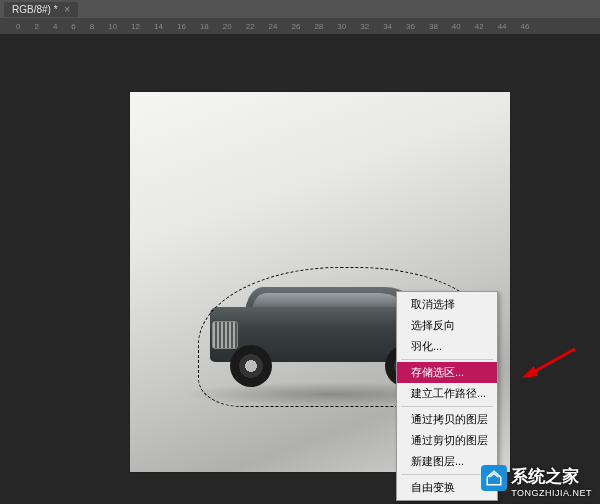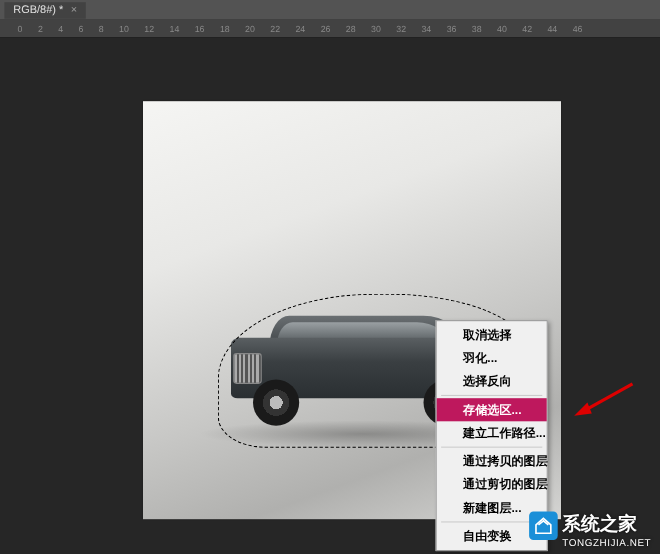--- a/index.html
+++ b/index.html
@@ -139,24 +139,23 @@
   top: 257px;
   width: 102px;
   background: #f0f0f0;
   border: 1px solid #999;
   box-shadow: 2px 2px 4px rgba(0,0,0,0.3);
   font-size: 11px;
   color: #000;
   padding: 2px 0;
 }
 .menu-item {
-  padding: 3px 24px;
+  padding: 3px 14px;
   white-space: nowrap;
   cursor: default;
-  font-weight: bold;
 }
 .menu-item.highlight {
   background: #be185d;
   color: #fff;
 }
 .menu-sep {
   height: 1px;
   background: #ccc;
   margin: 2px 4px;
 }
@@ -234,22 +233,22 @@
       <div class="car-body"></div>
       <div class="car-grille"></div>
       <div class="wheel front"></div>
       <div class="wheel rear"></div>
     </div>
     <div class="selection"></div>
   </div>
 
   <div class="context-menu">
     <div class="menu-item">取消选择</div>
+    <div class="menu-item">选择反向</div>
     <div class="menu-item">羽化...</div>
-    <div class="menu-item">选择反向</div>
     <div class="menu-sep"></div>
     <div class="menu-item highlight">存储选区...</div>
     <div class="menu-item">建立工作路径...</div>
     <div class="menu-sep"></div>
     <div class="menu-item">通过拷贝的图层</div>
     <div class="menu-item">通过剪切的图层</div>
     <div class="menu-item">新建图层...</div>
     <div class="menu-sep"></div>
     <div class="menu-item">自由变换</div>
 

